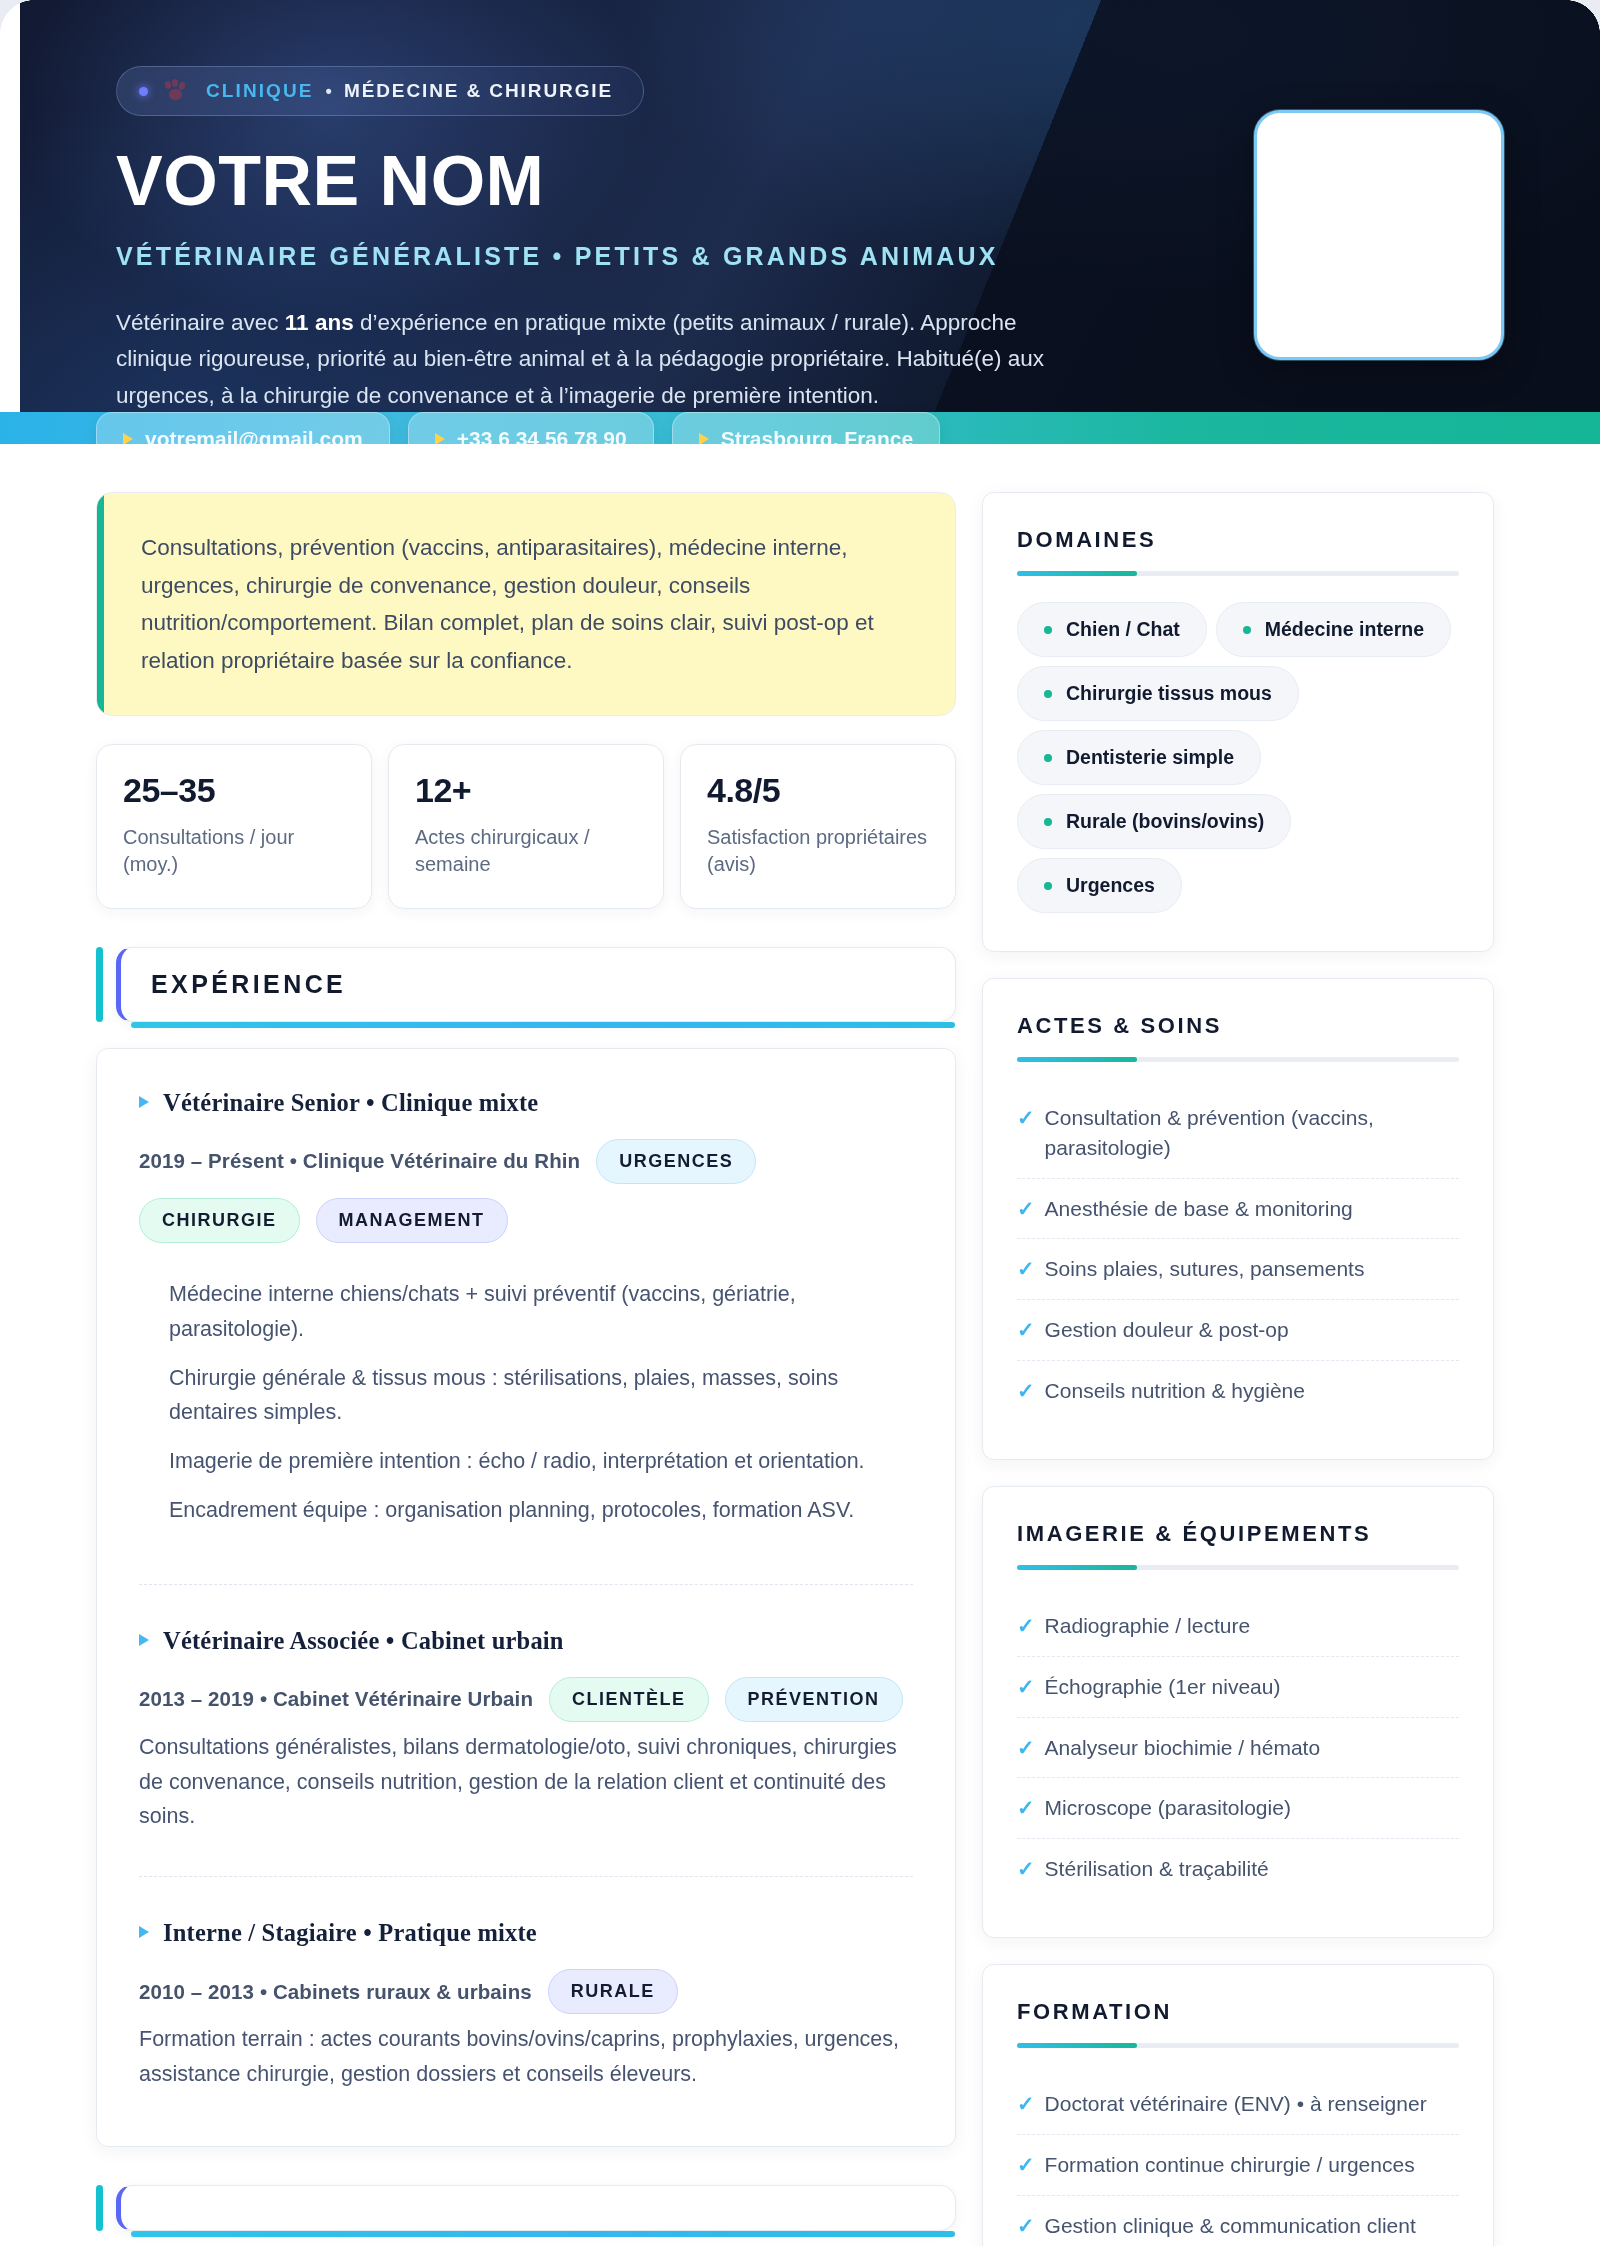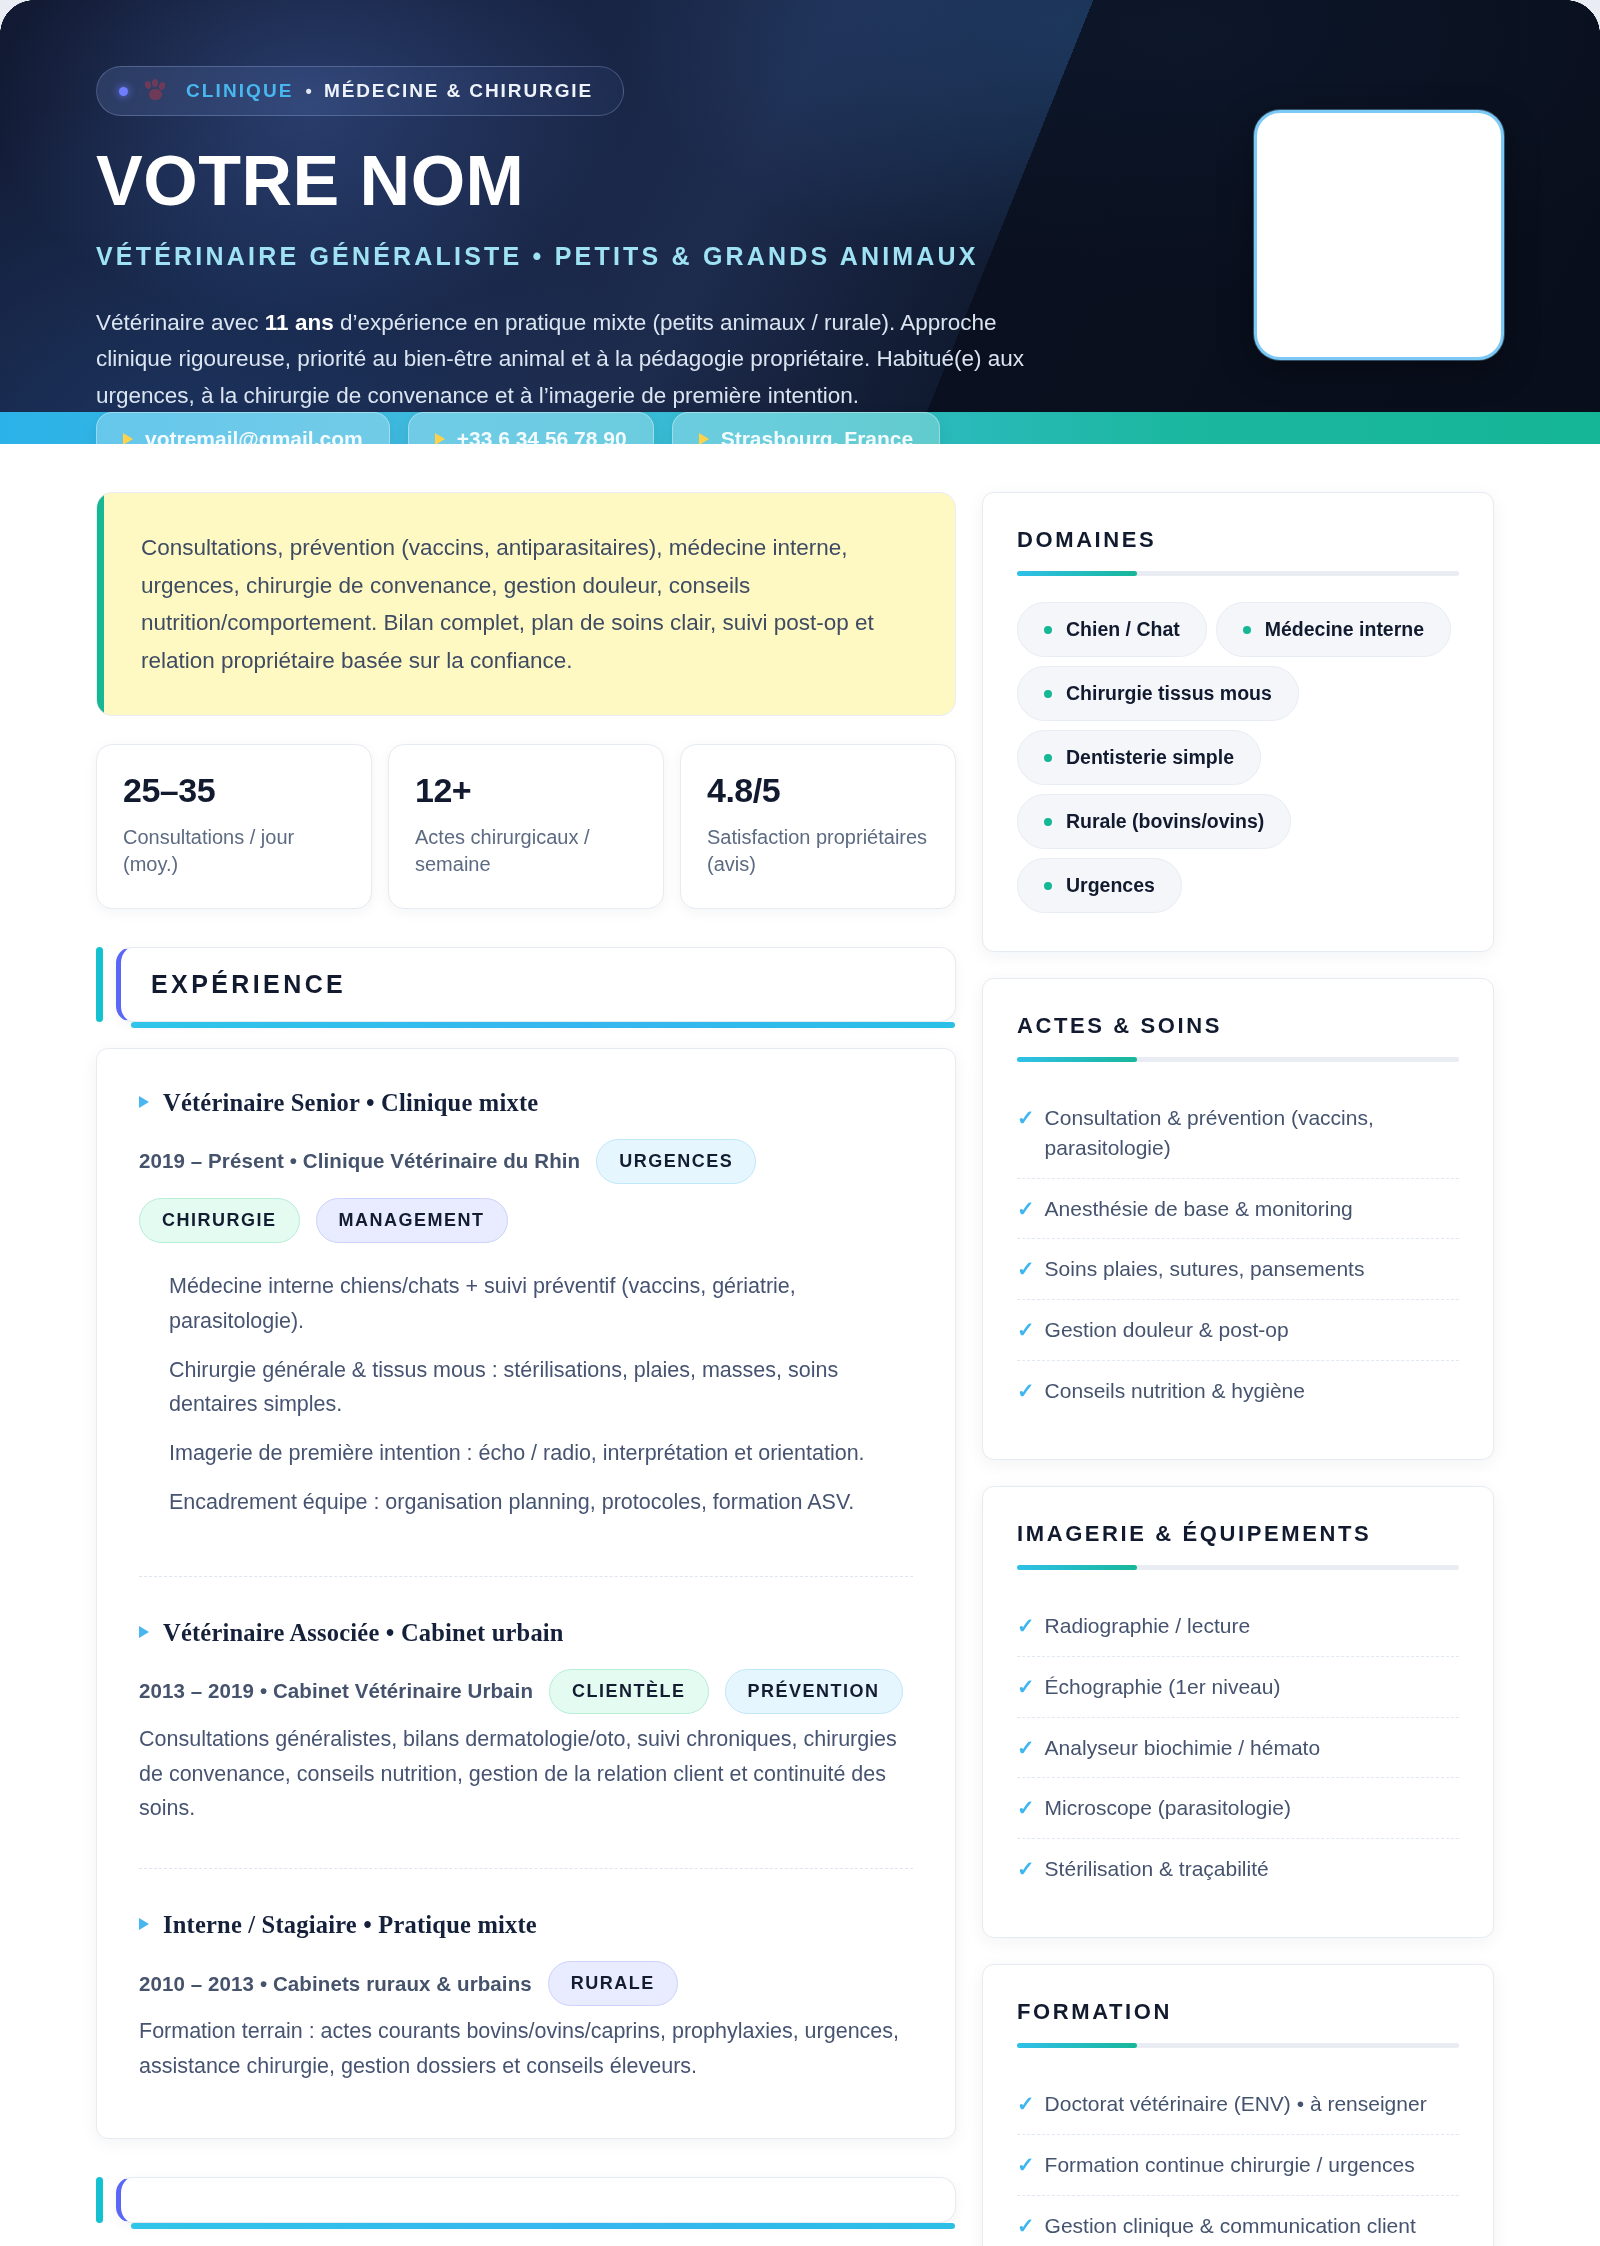--- a/index.html
+++ b/index.html
@@ -7,21 +7,21 @@
   body{font-family:"Liberation Sans",sans-serif;-webkit-font-smoothing:antialiased;}
 
   .page{position:relative;width:1600px;height:2246px;background:#ffffff;overflow:hidden;}
 
   
   .header{position:relative;height:440px;
     background:
       radial-gradient(900px 420px at 74% 8%, rgba(56,120,190,.34), rgba(0,0,0,0) 62%),
       radial-gradient(760px 520px at 10% 100%, rgba(44,96,170,.30), rgba(0,0,0,0) 65%),
       linear-gradient(118deg,#121a33 0%,#16213f 26%,#1d2b4d 46%,#101a30 62%,#0b1220 100%);
-    overflow:hidden;}
+    overflow:hidden;margin-left:20px;}
   .hdr-cut{position:absolute;inset:0;
     background:linear-gradient(112deg, rgba(255,255,255,0) 0 61.5%, rgba(8,13,26,.78) 61.5% 100%);
     pointer-events:none;}
   .hdr-glow{position:absolute;left:-140px;top:-200px;width:900px;height:620px;border-radius:50%;
     background:radial-gradient(closest-side, rgba(86,130,220,.30), rgba(86,130,220,0) 70%);
     pointer-events:none;}
   .hdr-inner{position:relative;padding:66px 0 0 96px;width:1120px;z-index:3}
 
   .badge{display:inline-flex;align-items:center;gap:16px;
     padding:13px 30px 13px 22px;border-radius:999px;
@@ -99,21 +99,21 @@
   .xp + .xp{border-top:1px dashed #dfe5ee;padding-top:42px;margin-top:32px}
   .xp-title{display:flex;align-items:baseline;gap:14px;font-family:"Liberation Serif",serif;
     font-weight:700;font-size:24.5px;color:#15203a;letter-spacing:.2px}
   .xp-title .ar{width:0;height:0;border-left:10px solid #49b7ef;border-top:6px solid transparent;border-bottom:6px solid transparent;flex:none;transform:translateY(-3px)}
   .xp-meta{display:flex;flex-wrap:wrap;align-items:center;gap:14px 16px;margin-top:22px}
   .xp-meta .mt{font-size:20.5px;font-weight:800;color:#46536c;letter-spacing:.1px}
   .tag{font-size:18px;font-weight:800;letter-spacing:1.5px;padding:11px 22px;border-radius:999px;color:#131c30;white-space:nowrap}
   .tag.blue{background:#e6f6fe;border:1px solid #bfe7fa}
   .tag.green{background:#e4fbf1;border:1px solid #b6eed8}
   .tag.lav{background:#e9ebfe;border:1px solid #ccd2fb}
-  .xp-bullets{margin-top:26px;padding-left:30px}
+  .xp-bullets{margin-top:34px;padding-left:30px}
   .xp-bullets li{list-style:none;color:#465371;font-size:21.5px;line-height:1.62;margin-bottom:14px}
   .xp-desc{margin-top:8px;color:#465371;font-size:21.5px;line-height:1.62}
 
   
   .side{padding:34px 34px 38px;margin-bottom:26px}
   .side h3{font-size:22px;font-weight:800;letter-spacing:2.6px;color:#111a2e}
   .rule{position:relative;height:5px;margin:18px 0 26px;background:#e9edf3;border-radius:4px}
   .rule::before{content:"";position:absolute;left:0;top:0;height:5px;width:120px;border-radius:4px;
     background:linear-gradient(90deg,#2fc0e8,#17b79a)}
 

